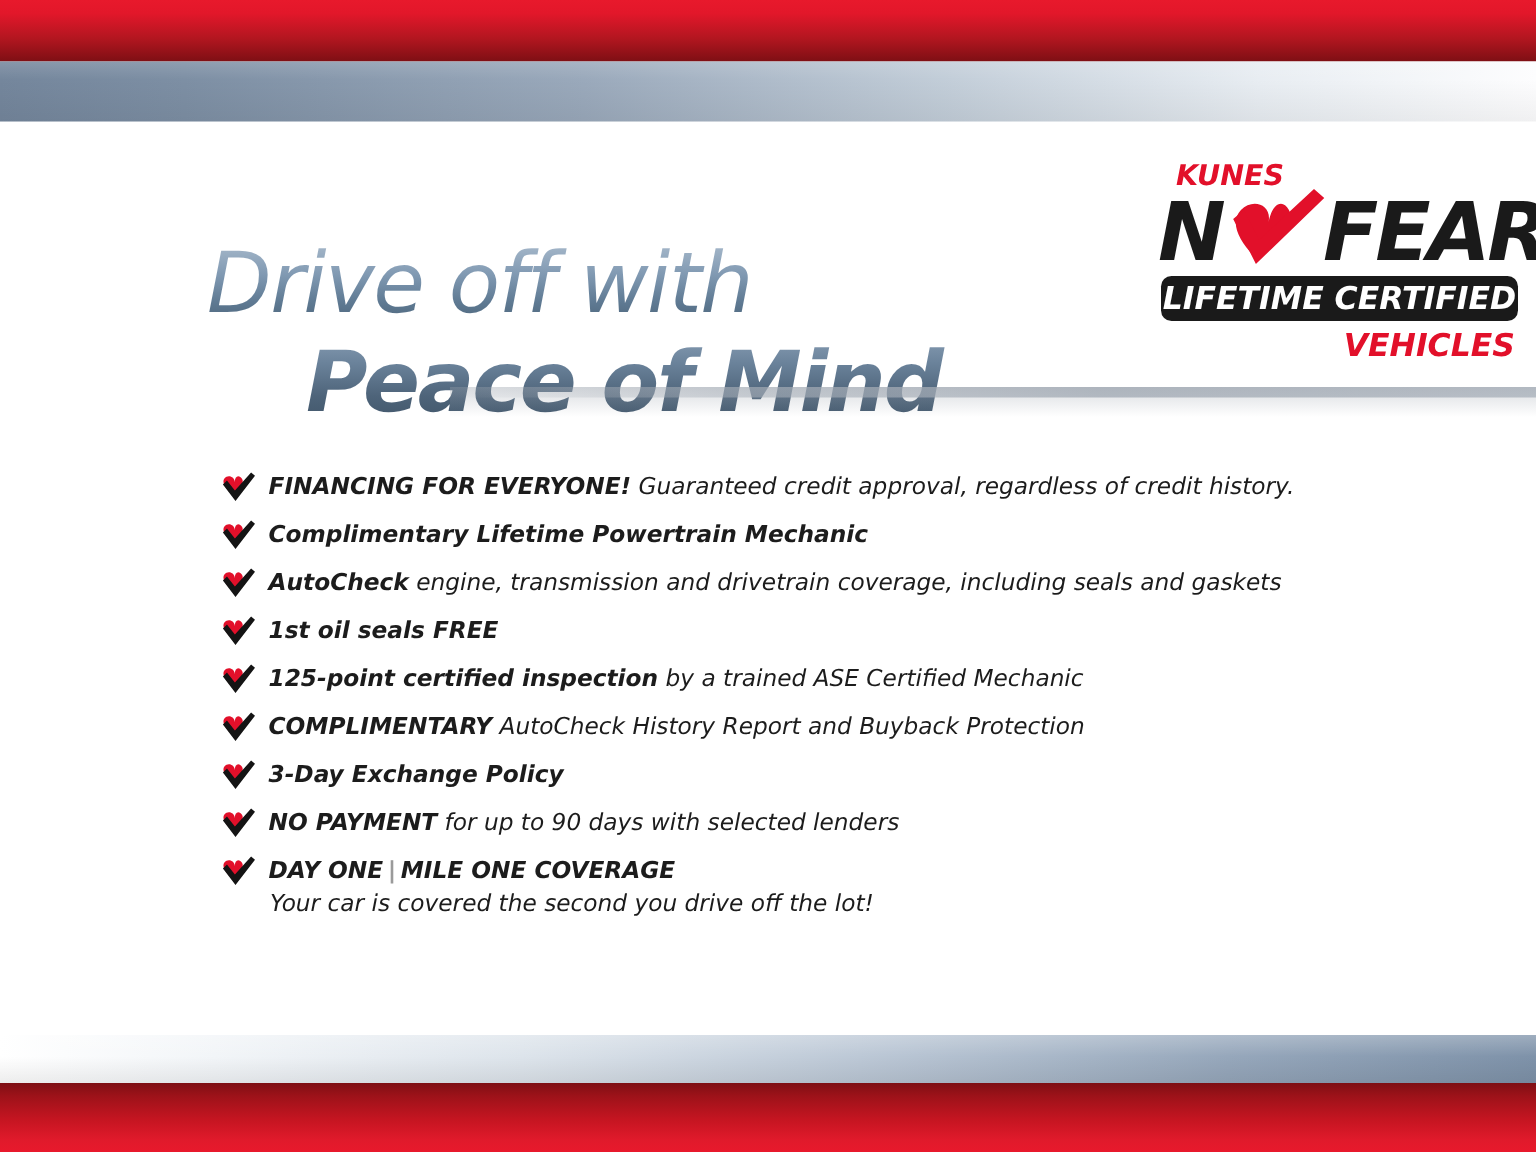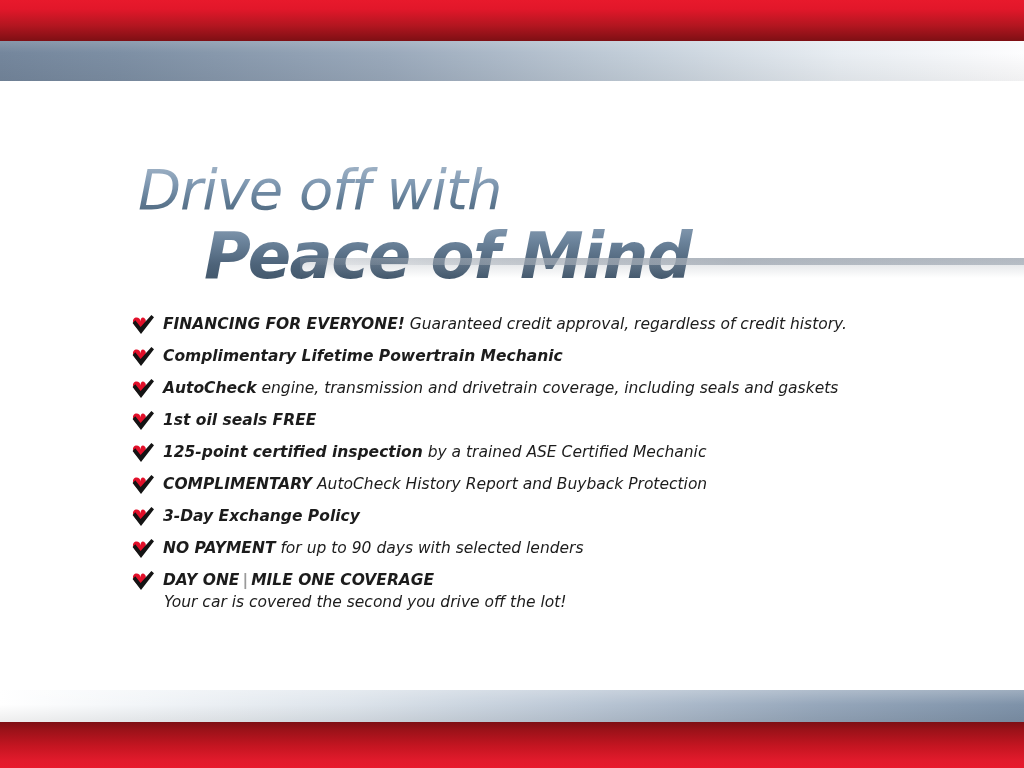--- a/index.html
+++ b/index.html
@@ -83,21 +83,21 @@
     background-clip: text;
     color: transparent;
     -webkit-text-fill-color: transparent;
     white-space: nowrap;
     margin-top: 44px;
   }
   .headline-line2 {
     font-family: "DejaVu Sans", sans-serif;
     font-style: italic;
     font-weight: bold;
-    font-size: 64px;
+    font-size: 56px;
     line-height: 72px;
     letter-spacing: -1.5px;
     margin-top: 2px;
     margin-left: 66px;
     background: linear-gradient(to bottom, #8da2b8 0%, #6b839b 30%, #4d6379 62%, #3b4f62 100%);
     -webkit-background-clip: text;
     background-clip: text;
     color: transparent;
     -webkit-text-fill-color: transparent;
     white-space: nowrap;
@@ -207,21 +207,21 @@
     font-style: italic;
     font-weight: bold;
     font-size: 21px;
     color: #e2102a;
     letter-spacing: 0px;
   }
 
   
   .bullets {
     position: absolute;
-    left: 131px;
+    left: 147px;
     top: 311px;
     width: 830px;
   }
   .bullet-row {
     position: relative;
     min-height: 32px;
     padding-left: 32px;
     margin-bottom: 0px;
     height: 32px;
   }
@@ -275,20 +275,39 @@
   <div class="top-gray-shade"></div>
 
   <div class="headline">
     <div class="headline-line1">Drive off with</div>
     <div class="headline-line2">Peace of Mind</div>
   </div>
 
   <div class="head-divider"></div>
   <div class="head-divider2"></div>
 
+  <div class="logo">
+    <div class="logo-kunes">KUNES</div>
+    <div class="logo-main">
+      <span class="logo-n">N</span>
+      <span class="logo-heartcheck">
+        <svg viewBox="0 0 76 62" width="76" height="62" xmlns="http://www.w3.org/2000/svg">
+          <g transform="skewX(-11) translate(6,0)">
+            <path d="M30 22 C30 10, 16 6, 10 14 C4 22, 12 34, 26 46 C40 34, 48 22, 42 14 C36 6, 30 10, 30 22 Z" fill="#e2102a"></path>
+            <path d="M6 20 L12 14 L26 34 L56 0 L64 6 L27 50 Z" fill="#e2102a"></path>
+          </g>
+        </svg>
+      </span>
+      <span class="logo-fear">FEAR</span>
+    </div>
+    <div class="logo-bar">
+      <span class="logo-bar-text">LIFETIME CERTIFIED</span>
+    </div>
+    <div class="logo-vehicles">VEHICLES</div>
+  </div>
 
   <div class="bullets">
 
     <div class="bullet-row">
       <span class="bullet-icon">
         <svg viewBox="0 0 24 22" width="24" height="22" xmlns="http://www.w3.org/2000/svg">
           <path d="M9.5 7.5 C9.5 3.6, 4.8 2.3, 2.6 5.0 C0.6 7.6, 3.4 11.8, 8.4 16.2 C13.3 11.8, 16.2 7.6, 14.2 5.0 C12.0 2.3, 9.5 3.6, 9.5 7.5 Z" fill="#e2102a"></path>
           <path d="M1.6 9.0 L4.3 6.3 L9.6 13.0 L20.4 1.0 L23.0 3.2 L10.0 20.0 Z" fill="#141414"></path>
         </svg>
       </span>

